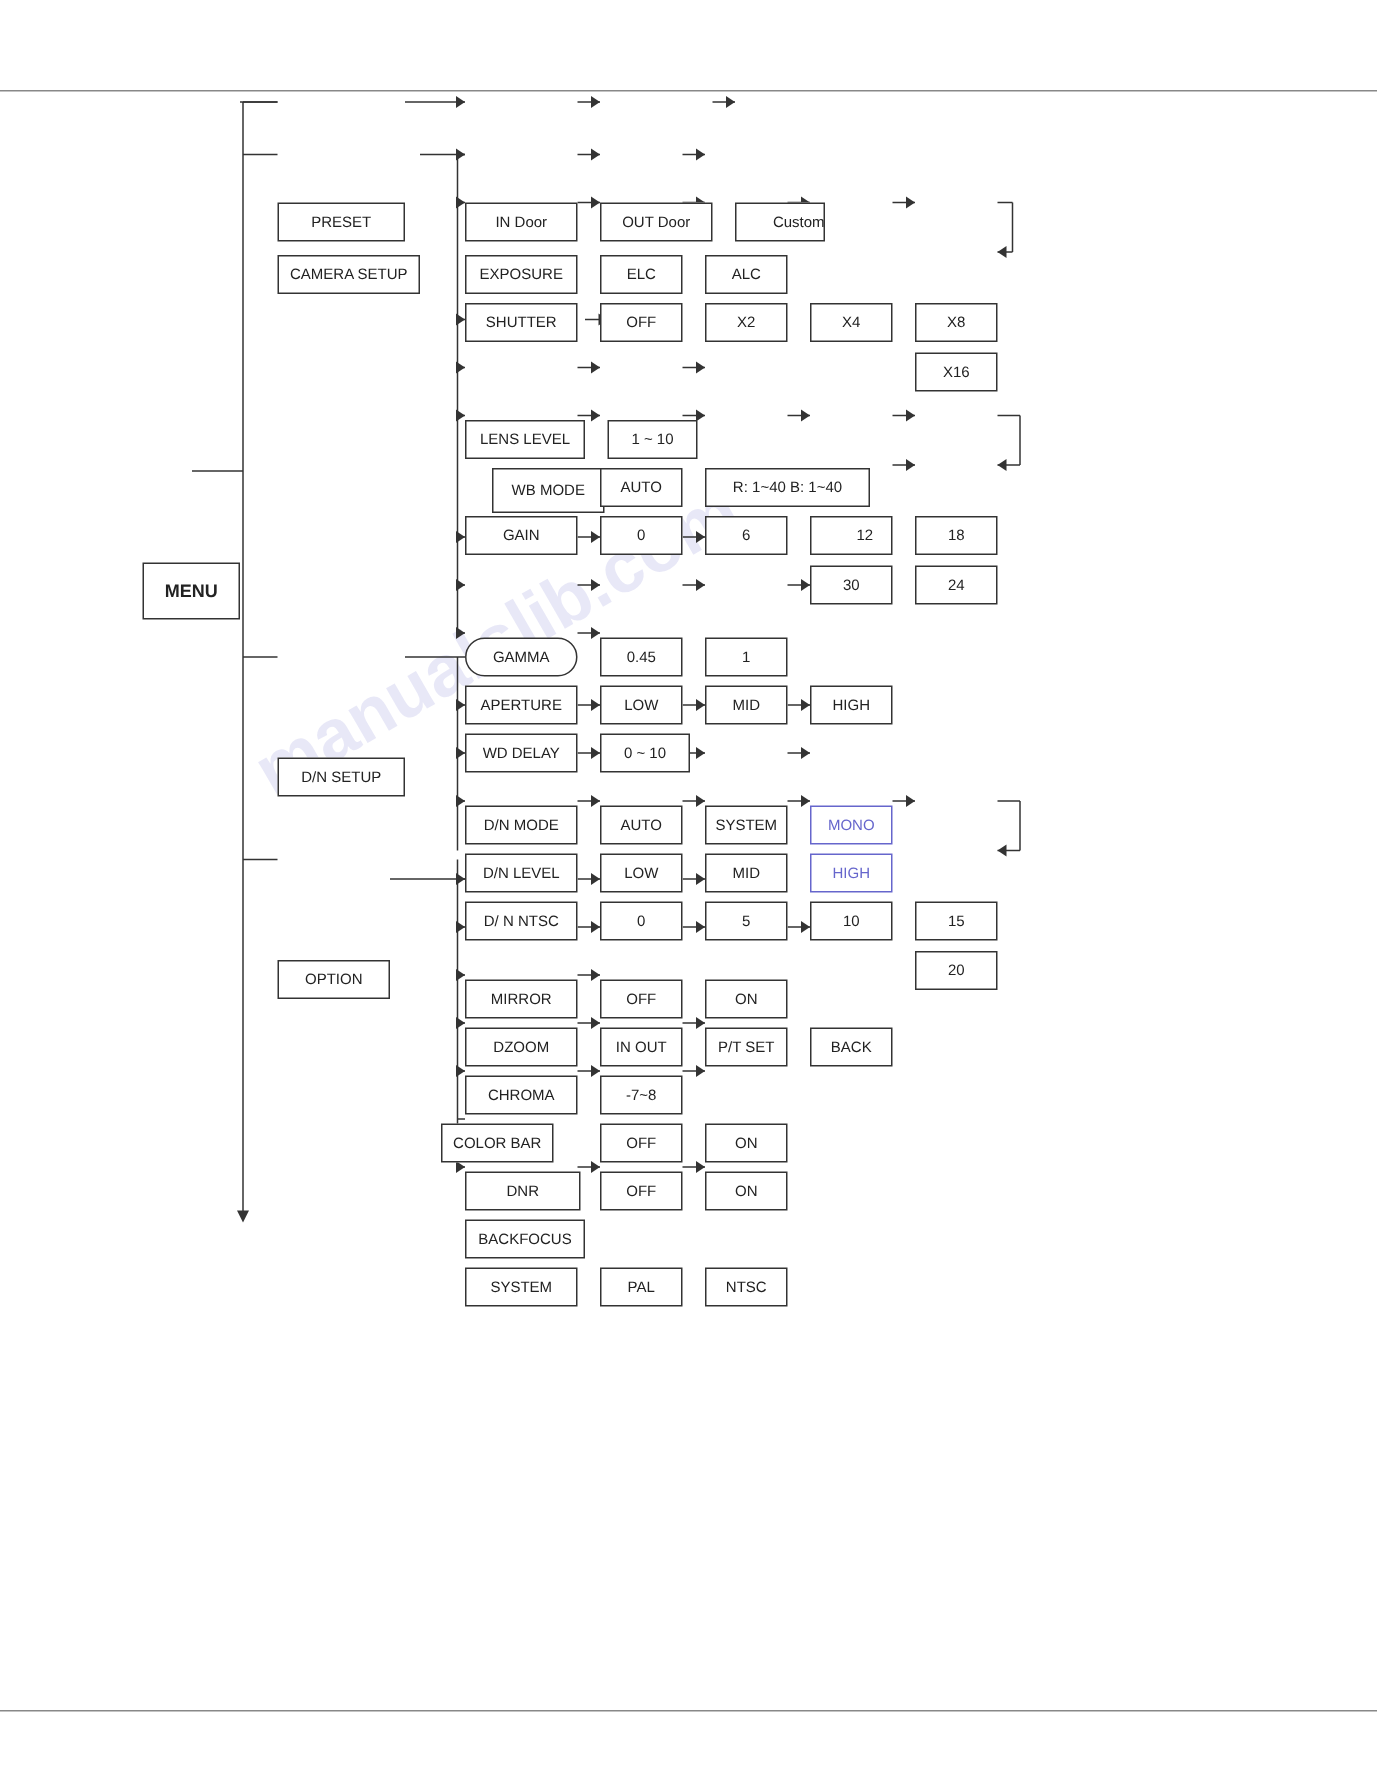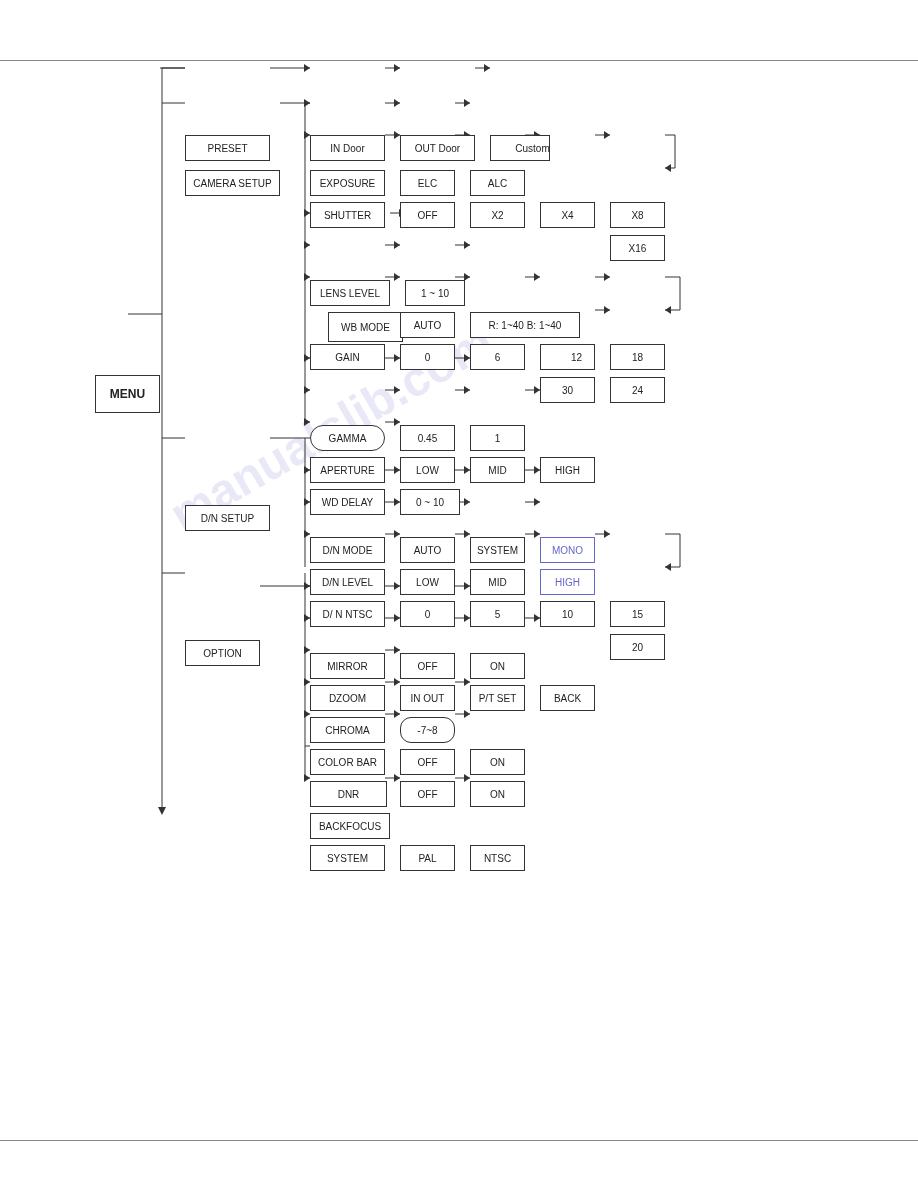--- a/index.html
+++ b/index.html
@@ -377,23 +377,23 @@
   <div class="box" style="left:310px;top:573px;width:75px;height:26px;">MIRROR</div>
   <div class="box" style="left:400px;top:573px;width:55px;height:26px;">OFF</div>
   <div class="box" style="left:470px;top:573px;width:55px;height:26px;">ON</div>
 
   <div class="box" style="left:310px;top:605px;width:75px;height:26px;">DZOOM</div>
   <div class="box" style="left:400px;top:605px;width:55px;height:26px;">IN OUT</div>
   <div class="box" style="left:470px;top:605px;width:55px;height:26px;">P/T SET</div>
   <div class="box" style="left:540px;top:605px;width:55px;height:26px;">BACK</div>
 
   <div class="box" style="left:310px;top:637px;width:75px;height:26px;">CHROMA</div>
-  <div class="box" style="left:400px;top:637px;width:55px;height:26px;border-radius:11px;">-7~8</div>
-
-  <div class="box" style="left:310px;top:669px;width:75px;height:26px;">COLOR BAR</div>
+  <div class="box" style="left:400px;top:637px;width:55px;height:26px;">-7~8</div>
+
+  <div class="box" style="left:294px;top:669px;width:75px;height:26px;">COLOR BAR</div>
   <div class="box" style="left:400px;top:669px;width:55px;height:26px;">OFF</div>
   <div class="box" style="left:470px;top:669px;width:55px;height:26px;">ON</div>
 
   <div class="box" style="left:310px;top:701px;width:77px;height:26px;">DNR</div>
   <div class="box" style="left:400px;top:701px;width:55px;height:26px;">OFF</div>
   <div class="box" style="left:470px;top:701px;width:55px;height:26px;">ON</div>
 
   <div class="box" style="left:310px;top:733px;width:80px;height:26px;">BACKFOCUS</div>
 
   <div class="box" style="left:310px;top:765px;width:75px;height:26px;">SYSTEM</div>

